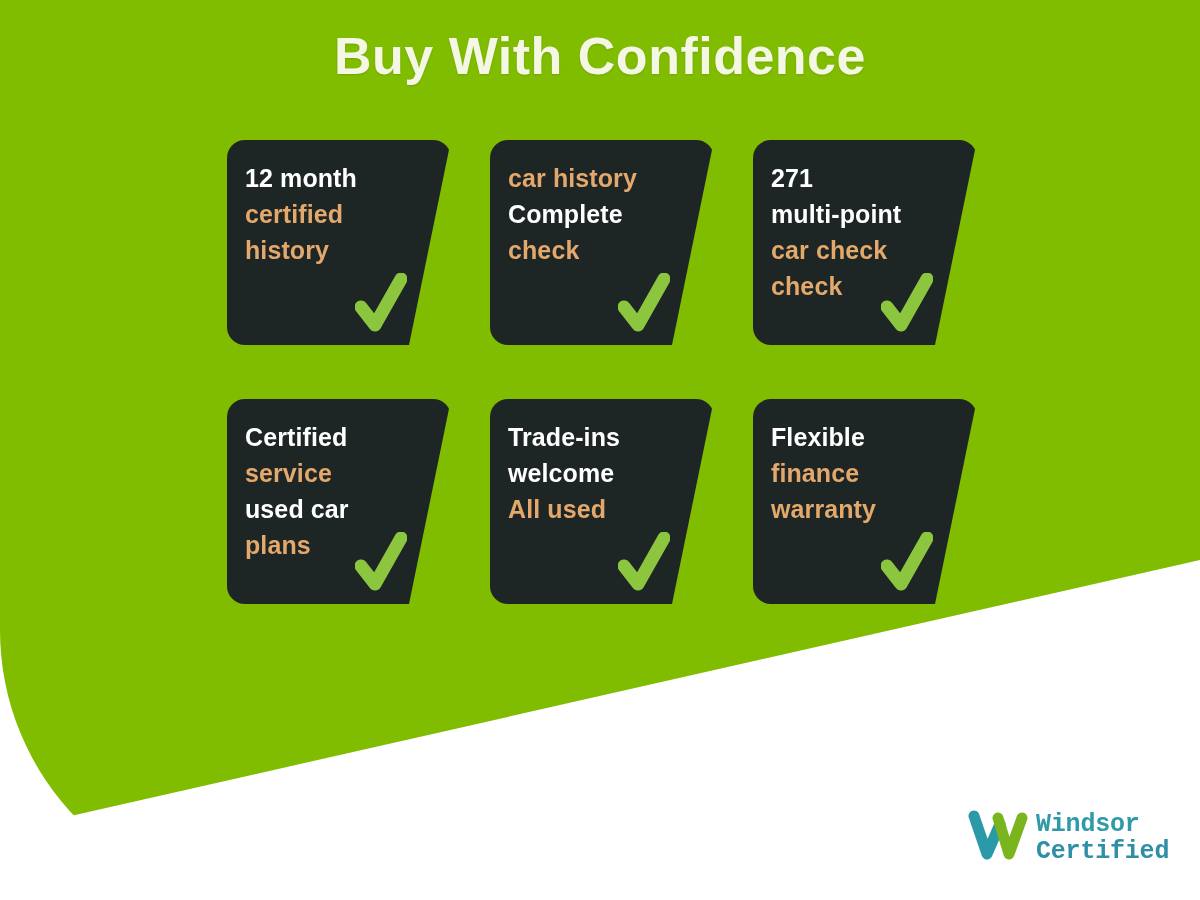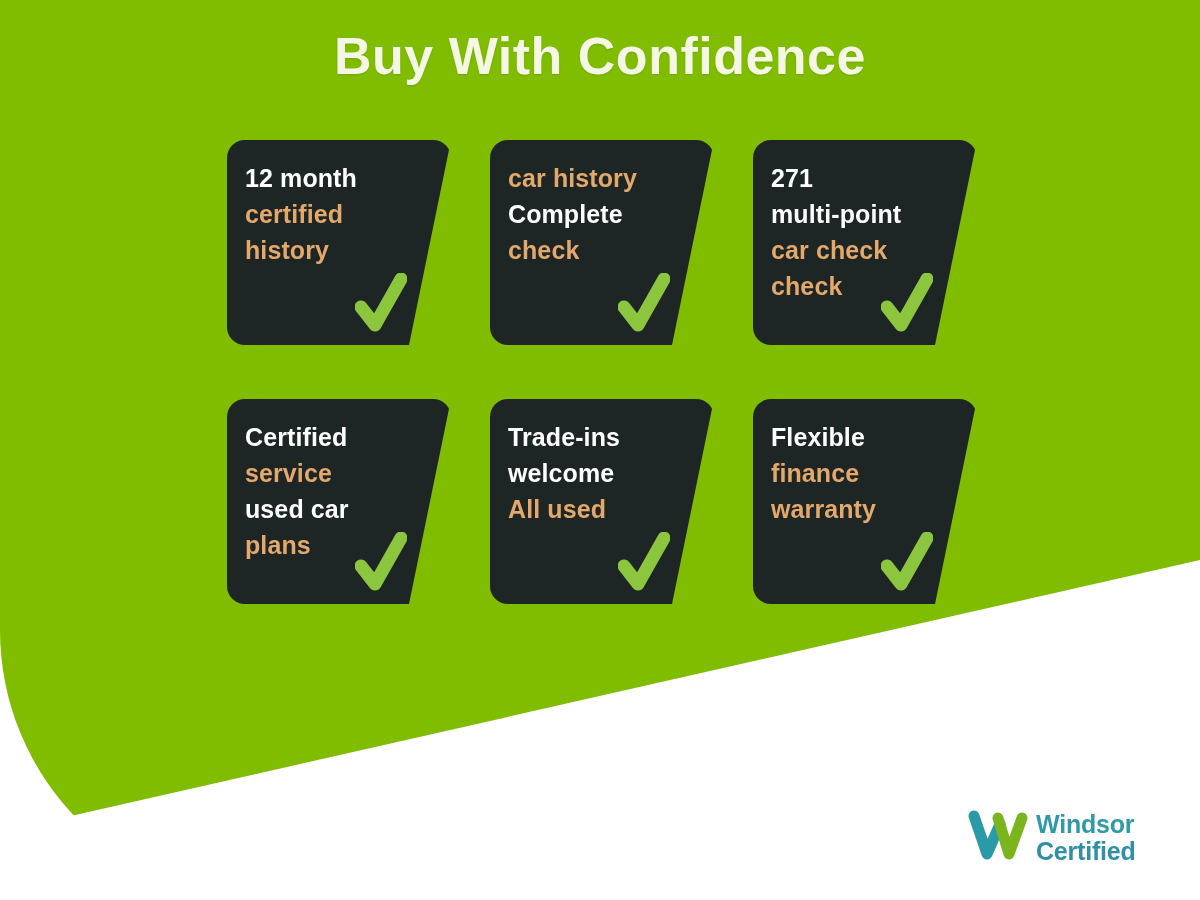--- a/index.html
+++ b/index.html
@@ -103,20 +103,21 @@
     position: absolute;
     left: 968px;
     top: 810px;
     display: flex;
     align-items: center;
   }
   .logo-mark { width: 62px; height: 56px; flex: 0 0 auto; }
   .logo-text {
     margin-left: 6px;
     line-height: 27px;
+    font-family: Liberation Mono, monospace;
   }
   .logo-text .logo-line {
     font-size: 25px;
     font-weight: bold;
     color: #2f9aa8;
     letter-spacing: -0.2px;
     white-space: nowrap;
   }
   .logo-text .logo-line.l2 { color: #2e8fa6; }
 </style>

